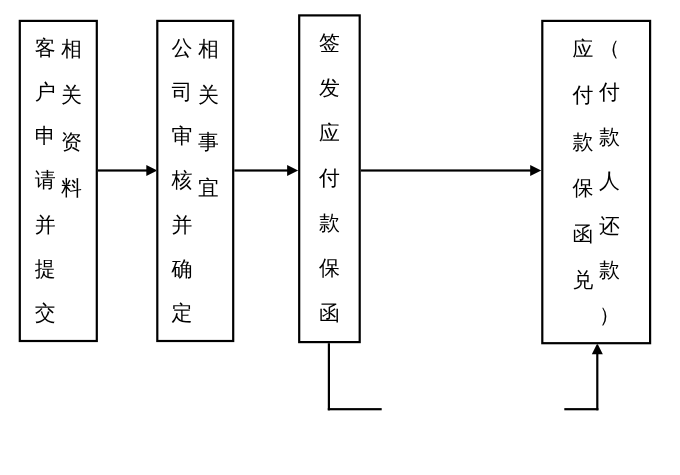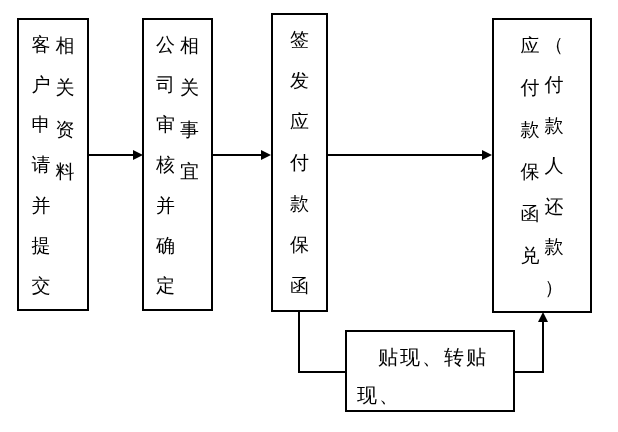--- a/index.html
+++ b/index.html
@@ -174,18 +174,14 @@
     <div class="vcol" style="padding-top: 4px;">
         <span class="ch" style="height: 42px; line-height: 42px;">应</span>
         <span class="ch" style="height: 42px; line-height: 42px;">付</span>
         <span class="ch" style="height: 42px; line-height: 42px;">款</span>
         <span class="ch" style="height: 42px; line-height: 42px;">保</span>
         <span class="ch" style="height: 42px; line-height: 42px;">函</span>
         <span class="ch" style="height: 42px; line-height: 42px;">兑</span>
       </div>
   </div>
 
-  <div class="box hbox" style="left:345px; top:330px; width:170px; height:82px;">
-    <div class="hline first">贴现、转贴</div>
-    <div class="hline second">现、</div>
-  </div>
 
 </div>
 
 </body></html>

